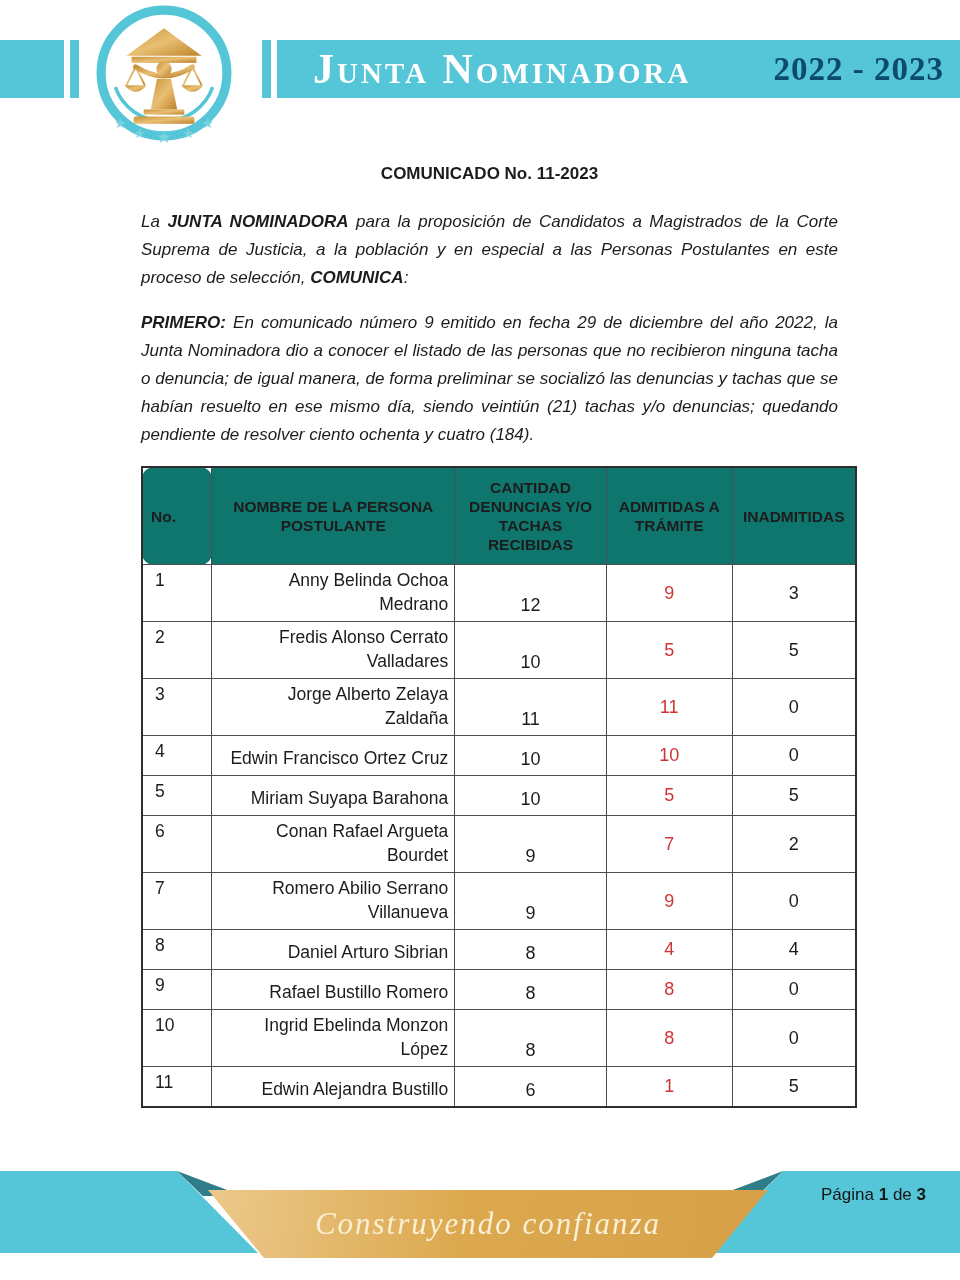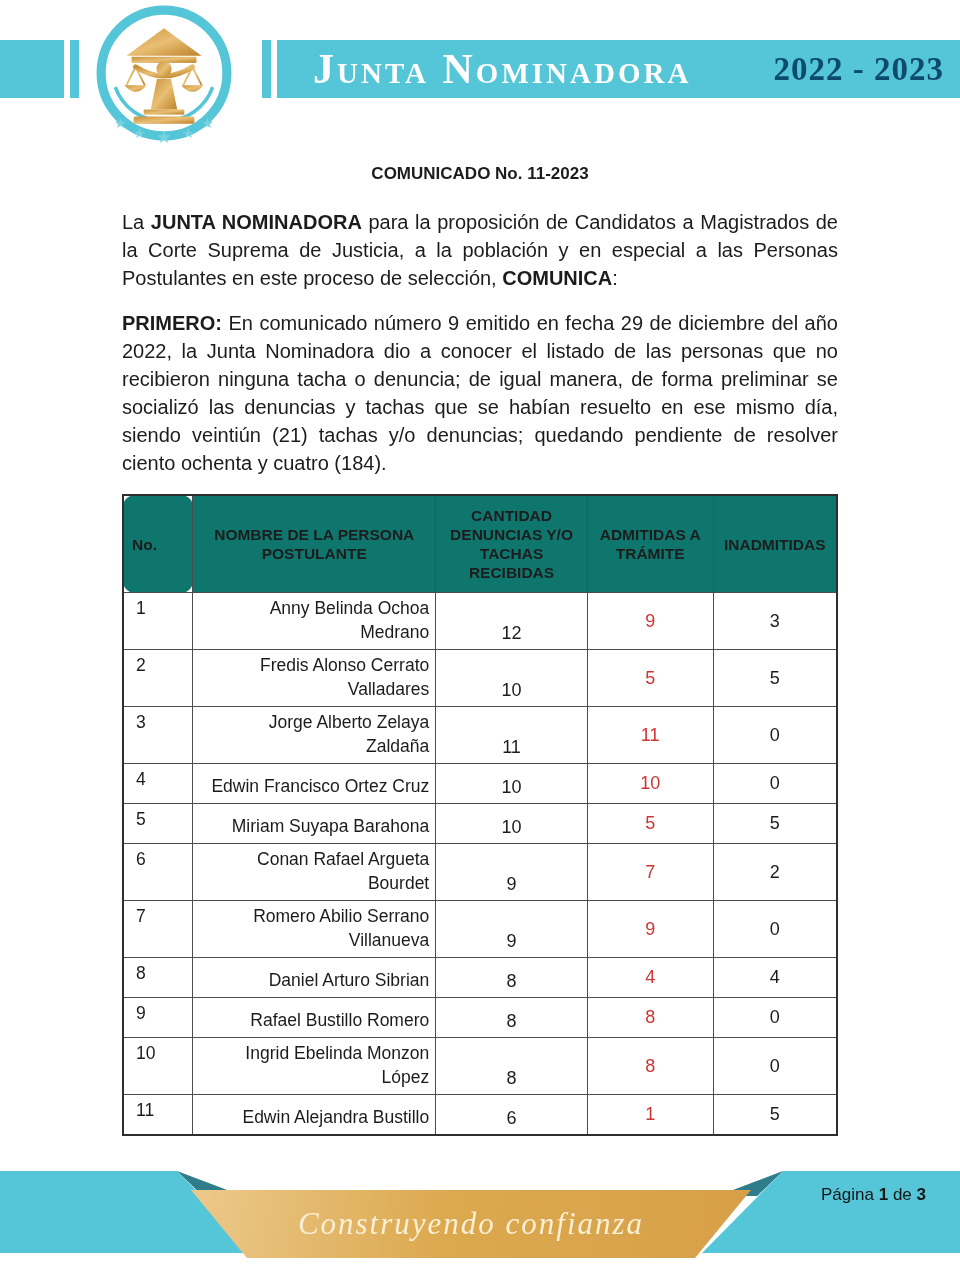--- a/index.html
+++ b/index.html
@@ -42,32 +42,33 @@
     font-family: "Liberation Serif", "DejaVu Serif", serif;
     font-weight: 700;
     font-size: 33px;
     color: #0c4a6e;
     line-height: 1;
     letter-spacing: 1px;
   }
   .logo { position: absolute; left: 93px; top: 2px; width: 142px; height: 142px; }
 
   
-  .content { padding: 14px 122px 12px 122px; }
+  .content { padding: 14px 122px 12px 122px; margin-left: 19px; }
   .doc-title {
     text-align: center;
     font-weight: 700;
     font-size: 17px;
     margin-bottom: 24px;
   }
   .para {
     text-align: justify;
-    font-size: 20px;
+    font-size: 17px;
     line-height: 28px;
     margin-bottom: 17px;
+    font-style: italic;
   }
   .para strong { font-weight: 700; }
 
   
   table.results {
     border-collapse: collapse;
     width: 716px;
     margin-top: 5px;
     border: 2px solid #2e2e2e;
   }
@@ -117,21 +118,21 @@
   }
   .f-band-left  { left: 0;   width: 258px; clip-path: polygon(0 0, 68.6% 0, 100% 100%, 0 100%); }
   .f-band-right { left: 702px; width: 258px; clip-path: polygon(31.4% 0, 100% 0, 100% 100%, 0 100%); }
   .f-fold {
     position: absolute; top: 11px; width: 66px; height: 25px;
     background: #2F7C8A;
   }
   .f-fold-left  { left: 177px; clip-path: polygon(0 0, 100% 100%, 39% 100%); }
   .f-fold-right { left: 717px; clip-path: polygon(100% 0, 61% 100%, 0 100%); }
   .f-ribbon {
-    position: absolute; left: 191px; top: 30px; width: 560px; height: 68px;
+    position: absolute; left: 208px; top: 30px; width: 560px; height: 68px;
     background: linear-gradient(100deg, #ecc98c 0%, #dca94f 45%, #d7a048 100%);
     clip-path: polygon(0 0, 100% 0, 90% 100%, 10% 100%);
     display: flex; align-items: center; justify-content: center; text-align: center;
   }
   .f-slogan {
     font-family: "Liberation Serif", "DejaVu Serif", serif;
     font-style: italic;
     font-size: 31px;
     letter-spacing: 2px;
     color: #faf0d6;

